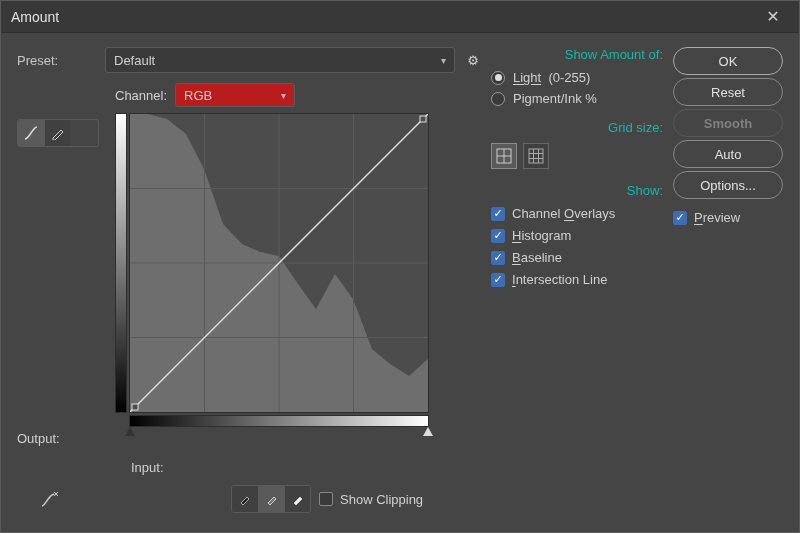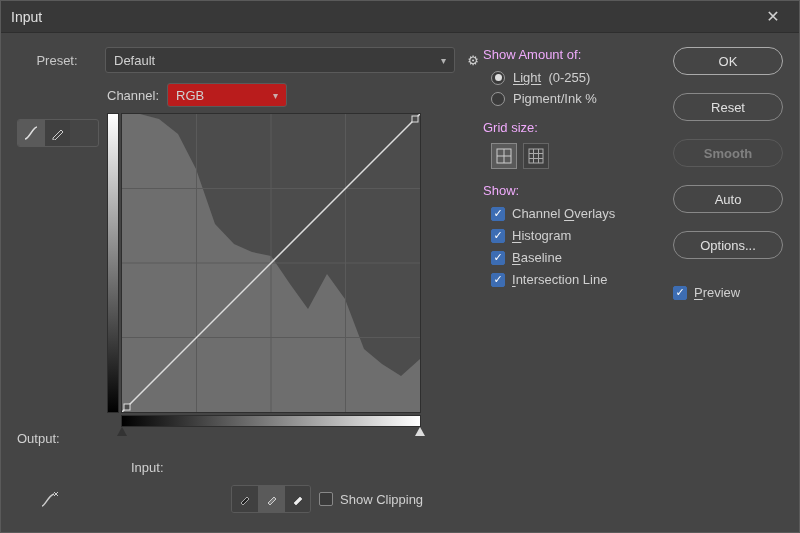--- a/index.html
+++ b/index.html
@@ -20,31 +20,31 @@
     border-bottom: 1px solid #2e2e2e;
   }
   .titlebar .title { flex: 1; font-size: 14px; color: #e0e0e0; }
   .close-x { width: 32px; text-align: center; font-size: 16px; cursor: pointer; }
   .body {
     flex: 1; display: flex; padding: 14px 16px;
   }
   .left-col { flex: 1; display: flex; flex-direction: column; }
   .right-col { width: 300px; display: flex; gap: 10px; }
   .options-col { flex: 1; }
-  .buttons-col { width: 110px; display: flex; flex-direction: column; gap: 18px; }
+  .buttons-col { width: 110px; display: flex; flex-direction: column; gap: 3px; }
   .row { display: flex; align-items: center; gap: 8px; margin-bottom: 10px; }
-  .label-r { width: 80px; text-align: center; color: #c8c8c8; }
+  .label-r { width: 80px; text-align: left; color: #c8c8c8; }
   .preset-select {
     flex: 1; height: 26px; background: #3a3a3a; border: 1px solid #5a5a5a;
     color: #d0d0d0; border-radius: 3px; padding: 0 8px;
     display: flex; align-items: center; justify-content: space-between;
   }
   .chev { font-size: 10px; opacity: .8; }
   .gear { width: 20px; text-align: center; }
-  .channel-area { display: flex; align-items: flex-start; gap: 8px; }
+  .channel-area { display: flex; align-items: flex-start; gap: 16px; }
   .tool-pair { display: flex; border: 1px solid #5a5a5a; border-radius: 3px; overflow: hidden; }
   .tool-btn {
     width: 26px; height: 26px; display: flex; align-items: center; justify-content: center;
     background: #404040; cursor: pointer;
   }
   .tool-btn.active { background: #5a5a5a; }
   .tool-btn + .tool-btn { border-left: 1px solid #5a5a5a; }
   .curves-block { display: flex; flex-direction: column; }
   .channel-row { display: flex; align-items: center; gap: 8px; margin-bottom: 6px; }
   .channel-select {
@@ -92,21 +92,21 @@
   .drip.active { background: #5a5a5a; }
   .drip + .drip { border-left: 1px solid #5a5a5a; }
   .checkbox { display: flex; align-items: center; gap: 7px; cursor: pointer; text-align: center; }
   .chk {
     width: 14px; height: 14px; border: 1px solid #888; border-radius: 2px;
     background: #3a3a3a; display: flex; align-items: center; justify-content: center;
   }
   .chk.on { background: #3d6db3; border-color: #3d6db3; }
   .chk.on::after { content: "✓"; color: #fff; font-size: 11px; line-height: 1; }
   .und { text-decoration: underline; text-underline-offset: 2px; }
-  .fieldset-label { color: #f0abfc; margin-bottom: 8px; display: block; }
+  .fieldset-label { color: #14b8a6; margin-bottom: 8px; display: block; text-align: right; }
   .radio-row { display: flex; align-items: center; gap: 8px; margin: 6px 0 6px 8px; cursor: pointer; }
   .radio {
     width: 14px; height: 14px; border-radius: 50%; border: 1px solid #999;
     display: flex; align-items: center; justify-content: center; background: #3a3a3a;
   }
   .radio.on::after { content: ""; width: 7px; height: 7px; background: #e0e0e0; border-radius: 50%; }
   .grid-size-row { display: flex; gap: 6px; margin: 6px 0 10px 8px; }
   .grid-btn {
     width: 26px; height: 26px; border: 1px solid #666; background: #404040;
     display: flex; align-items: center; justify-content: center; cursor: pointer;
@@ -121,21 +121,21 @@
   .btn.disabled { color: #808080; border-color: #5a5a5a; cursor: default; font-weight: bold; }
   .btn.primary { border-color: #aaa; }
   .preview-chk { margin-top: 8px; display: flex; align-items: center; gap: 7px; }
   .section { margin-bottom: 14px; }
 </style>
 </head>
 <body>
 
 <div class="dialog">
   <div class="titlebar">
-    <div class="title">Input</div>
+    <div class="title">Amount</div>
     <div class="close-x">✕</div>
   </div>
   <div class="body">
 
     <div class="left-col">
       <div class="row">
         <div class="label-r">Preset:</div>
         <div class="preset-select">
           <span>Default</span>
           <span class="chev">▾</span>

